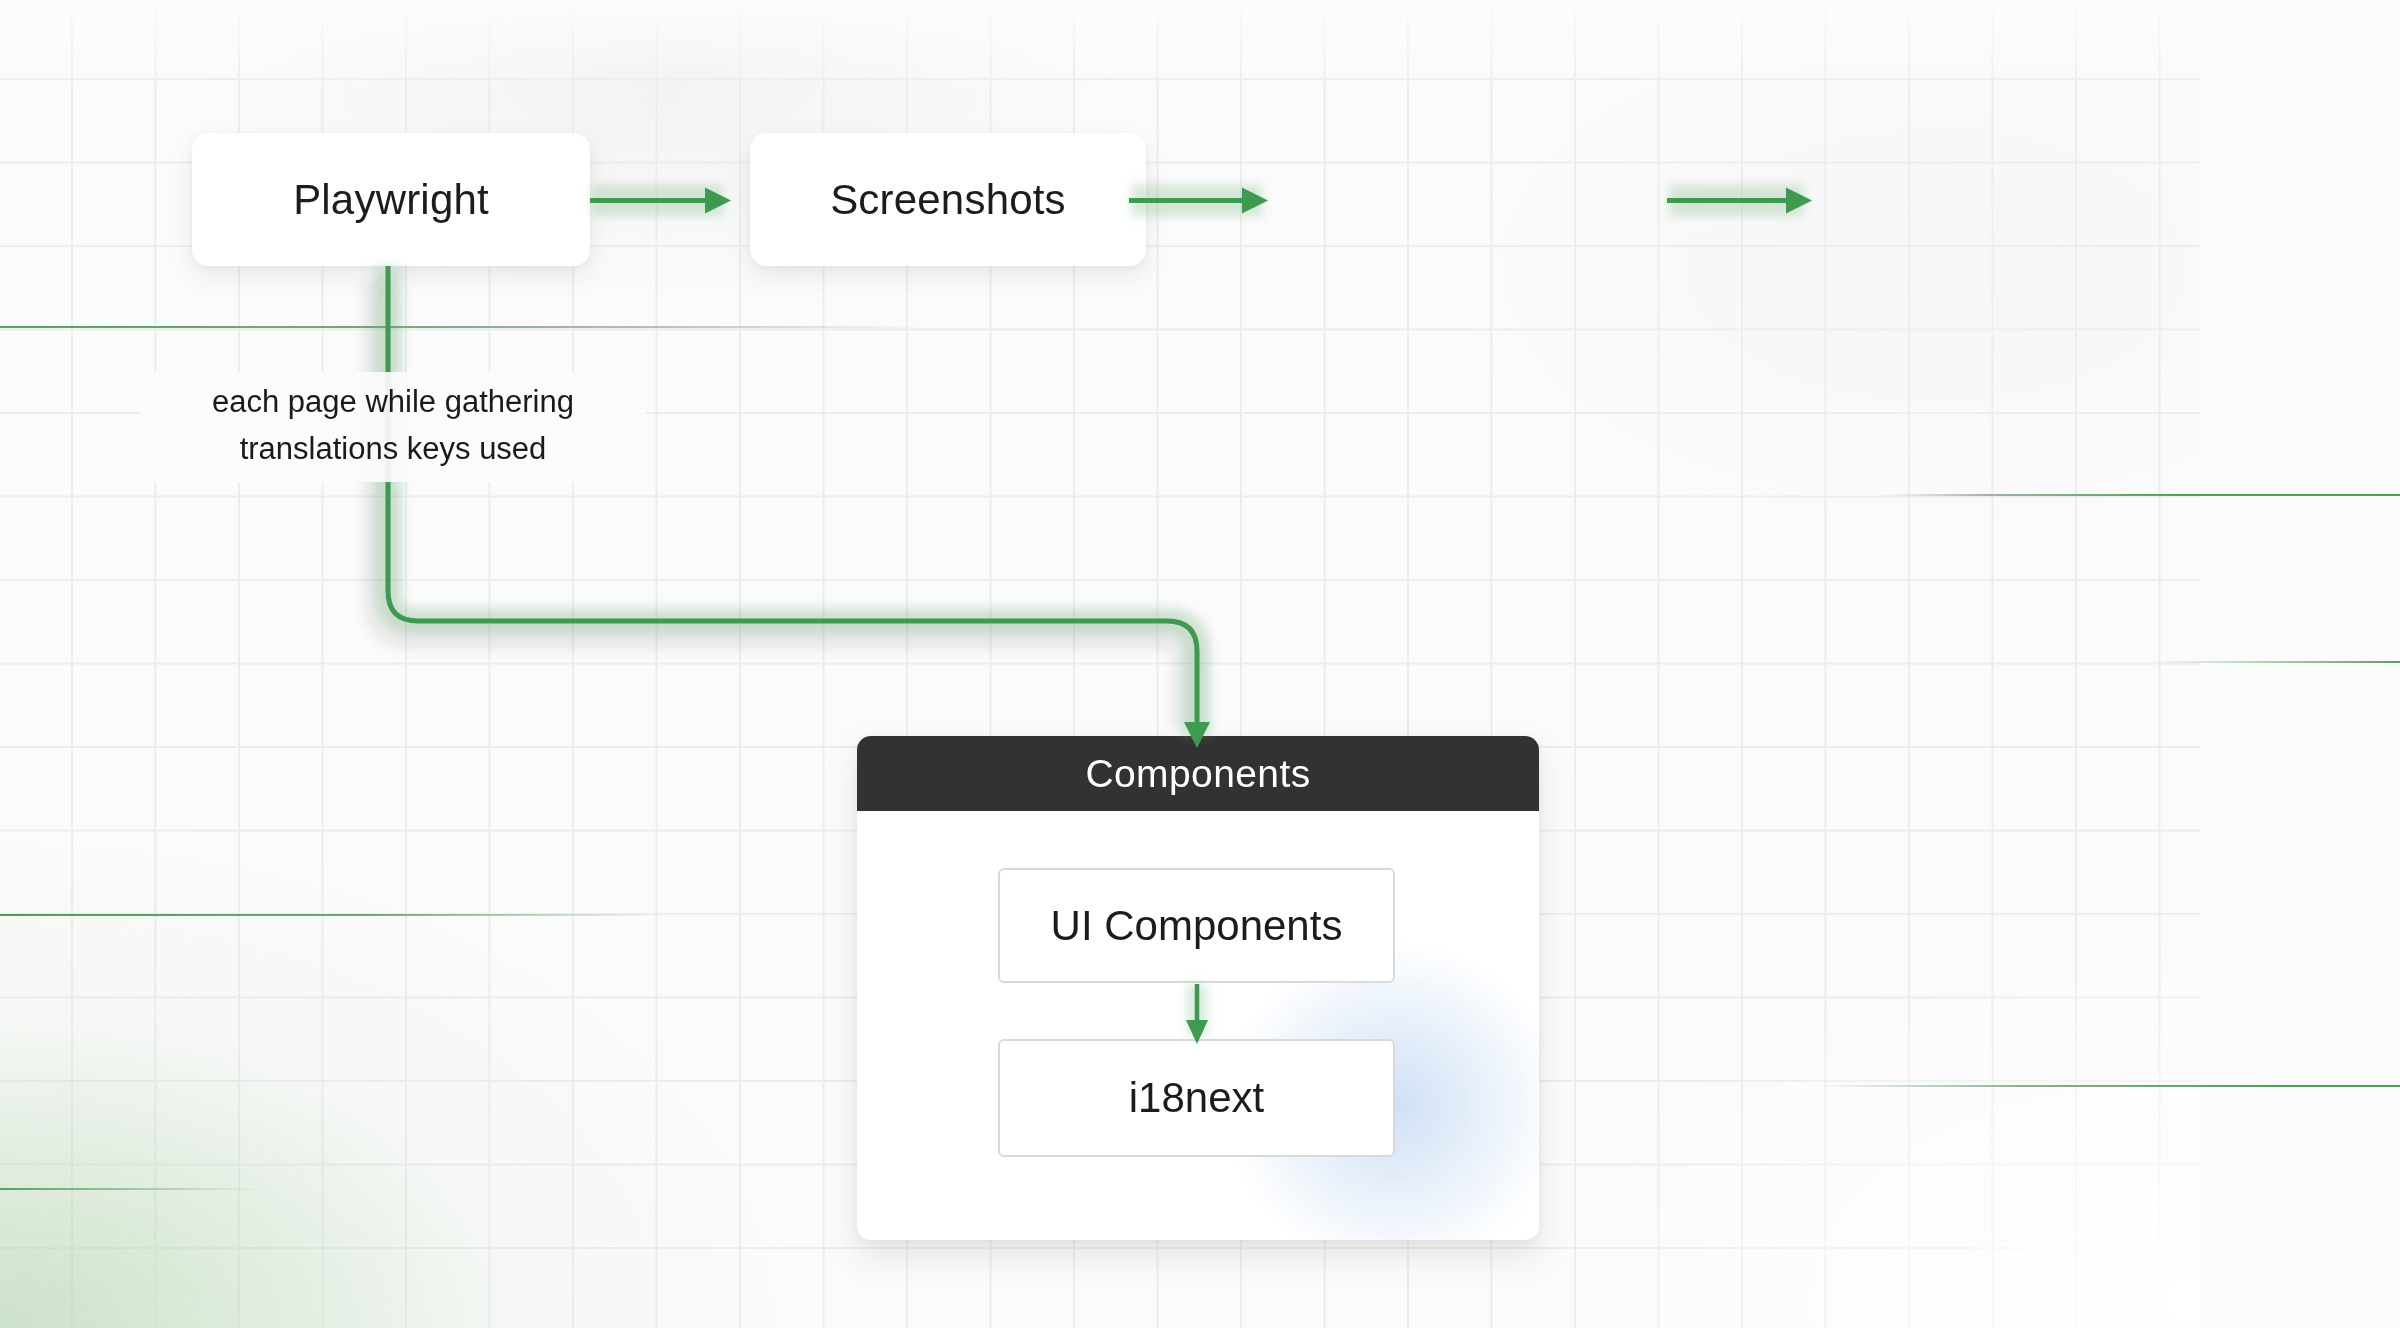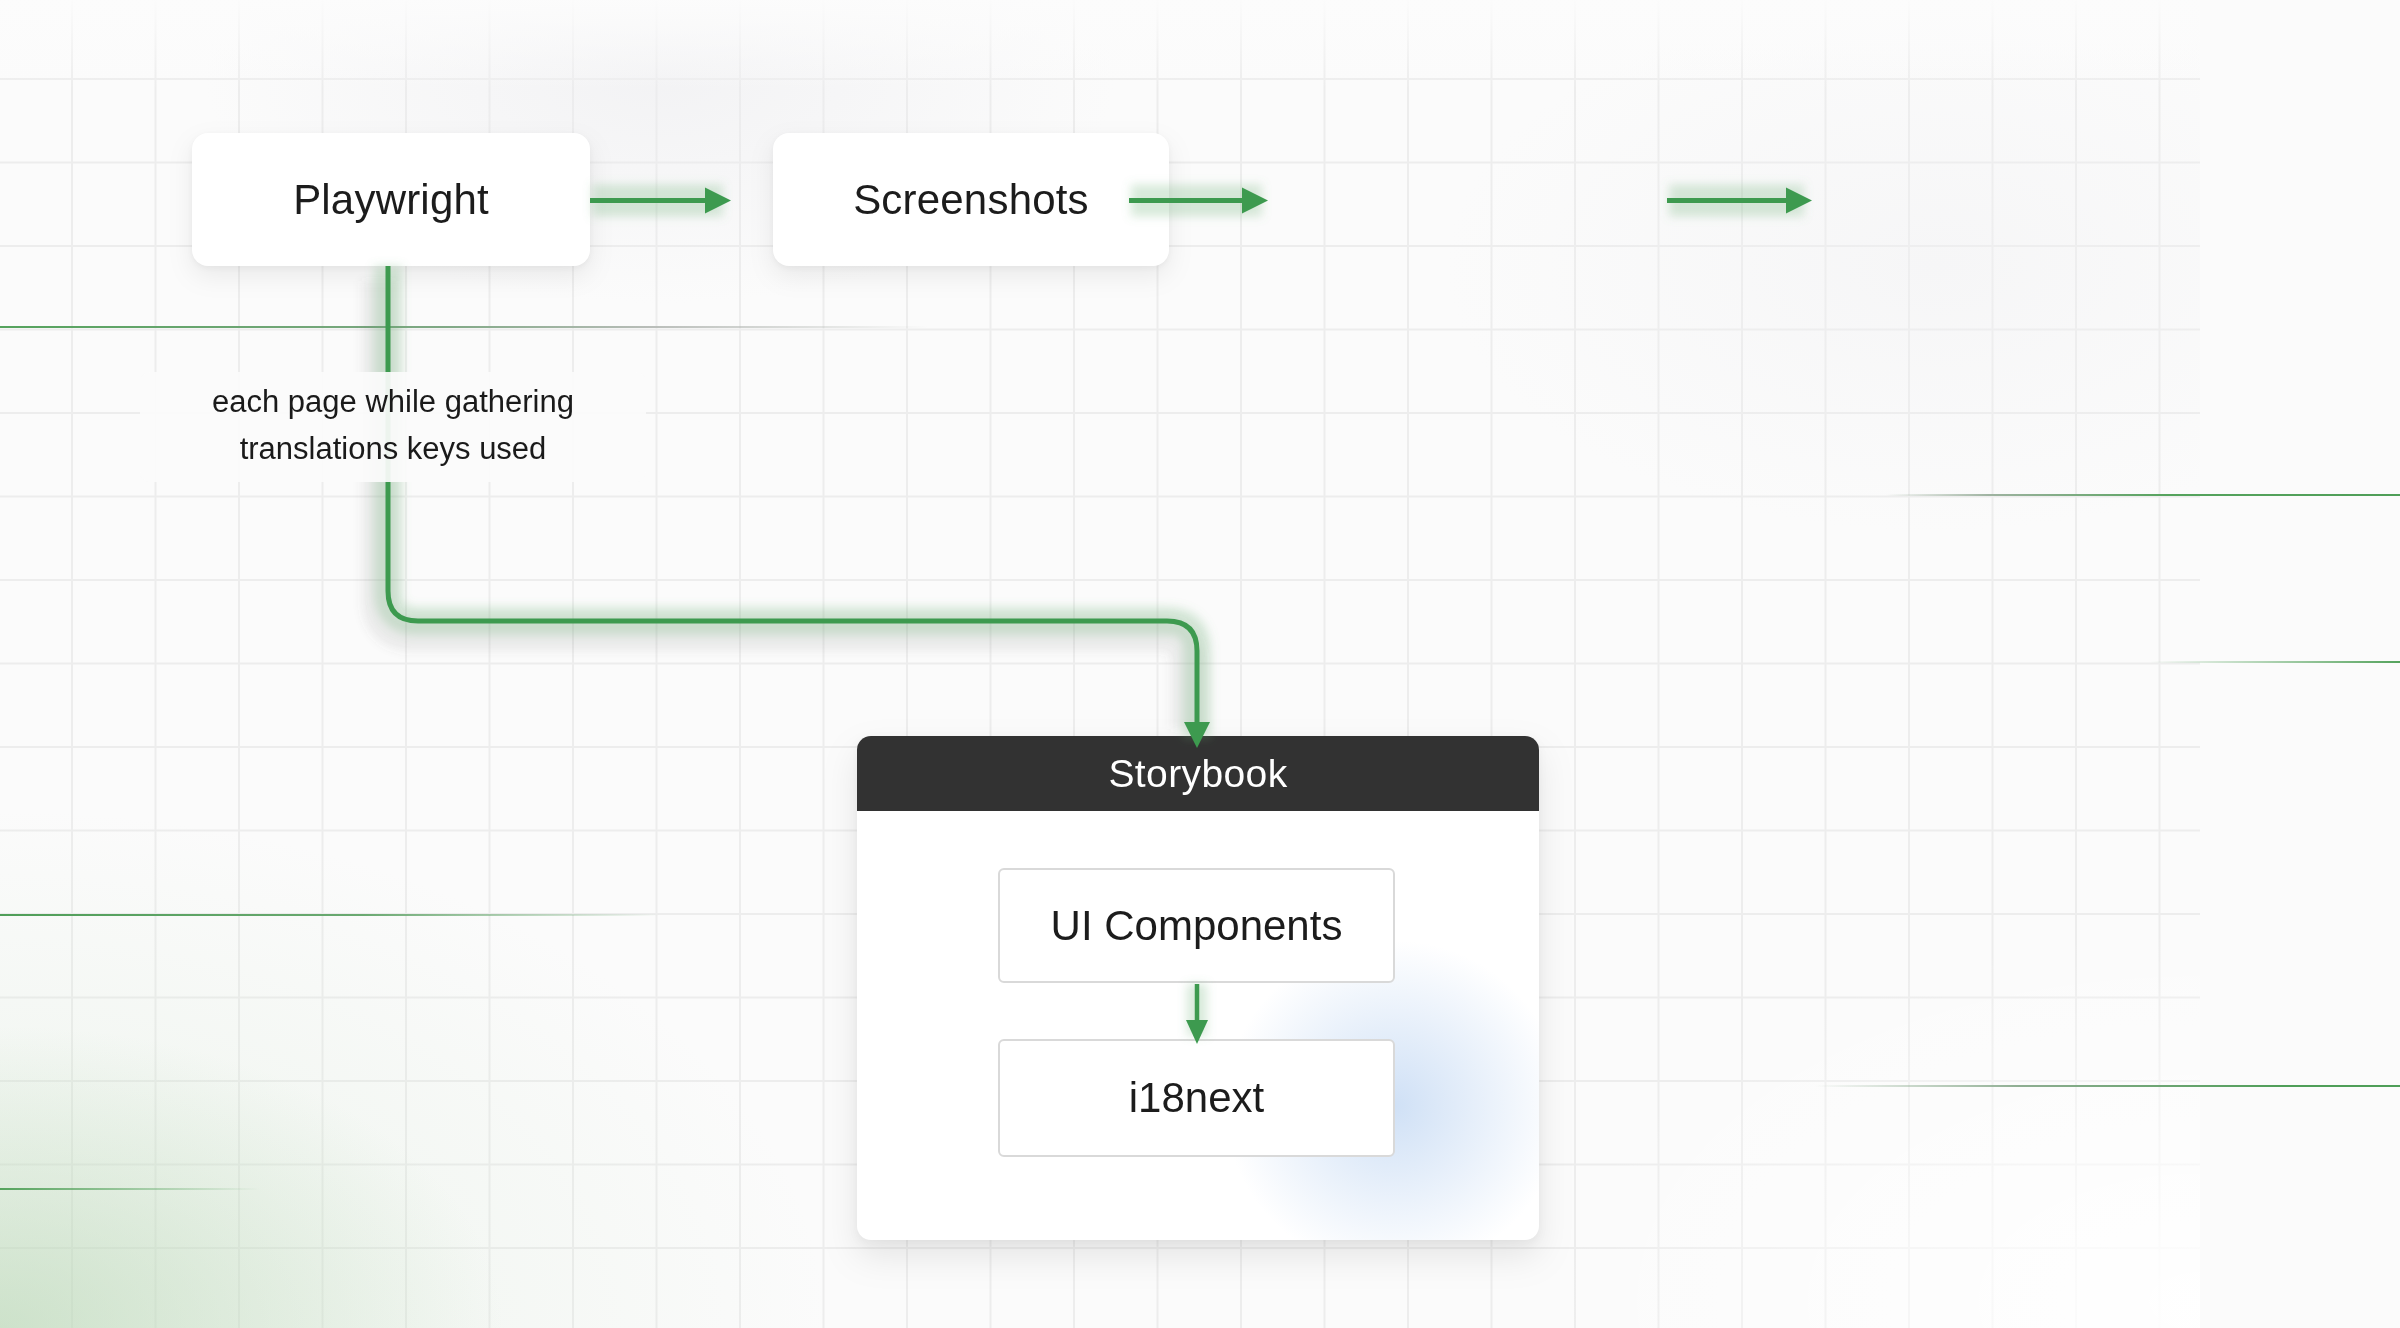--- a/index.html
+++ b/index.html
@@ -37,21 +37,21 @@
   .line-f{top:1085px;left:1815px;width:585px;background:linear-gradient(90deg,rgba(150,160,150,0) 0%,#8fae92 35%,#4f9e58 80%,#4f9e58 100%)}
 
   .node{
     position:absolute;top:133px;height:133px;background:#fff;border-radius:16px;
     display:flex;align-items:center;justify-content:center;
     font-size:42px;letter-spacing:.2px;color:var(--text);
     box-shadow:0 10px 24px rgba(125,125,125,.14), 0 2px 5px rgba(125,125,125,.08);
     z-index:2;
   }
   .node-playwright{left:192px;width:398px}
-  .node-screenshots{left:773px;width:396px}
+  .node-screenshots{left:750px;width:396px}
   .node-upload{left:1270px;width:397px}
   .node-crowdin{left:1814px;width:392px}
 
   .connector-svg{position:absolute;left:0;top:0;width:2400px;height:1328px;z-index:3;pointer-events:none}
 
   .annotation{
     position:absolute;left:140px;top:372px;width:506px;z-index:4;
     text-align:center;font-size:31px;line-height:47px;color:#1a1a1a;
     background:rgba(251,251,251,.93);border-radius:10px;padding:6px 0 10px;
   }
@@ -96,21 +96,21 @@
   <div class="node node-playwright">
     <span>Playwright</span>
   </div>
   <div class="node node-screenshots">
     <span>Screenshots</span>
   </div>
 
   <div class="card">
     <div class="card-blue-glow"></div>
     <div class="card-header">
-      <span>Storybook</span>
+      <span>Components</span>
     </div>
     <div class="inner-box inner-ui">
       <span>UI Components</span>
     </div>
     <div class="inner-box inner-i18n">
       <span>i18next</span>
     </div>
   </div>
 
   <svg class="connector-svg" width="2400" height="1328" viewBox="0 0 2400 1328">

